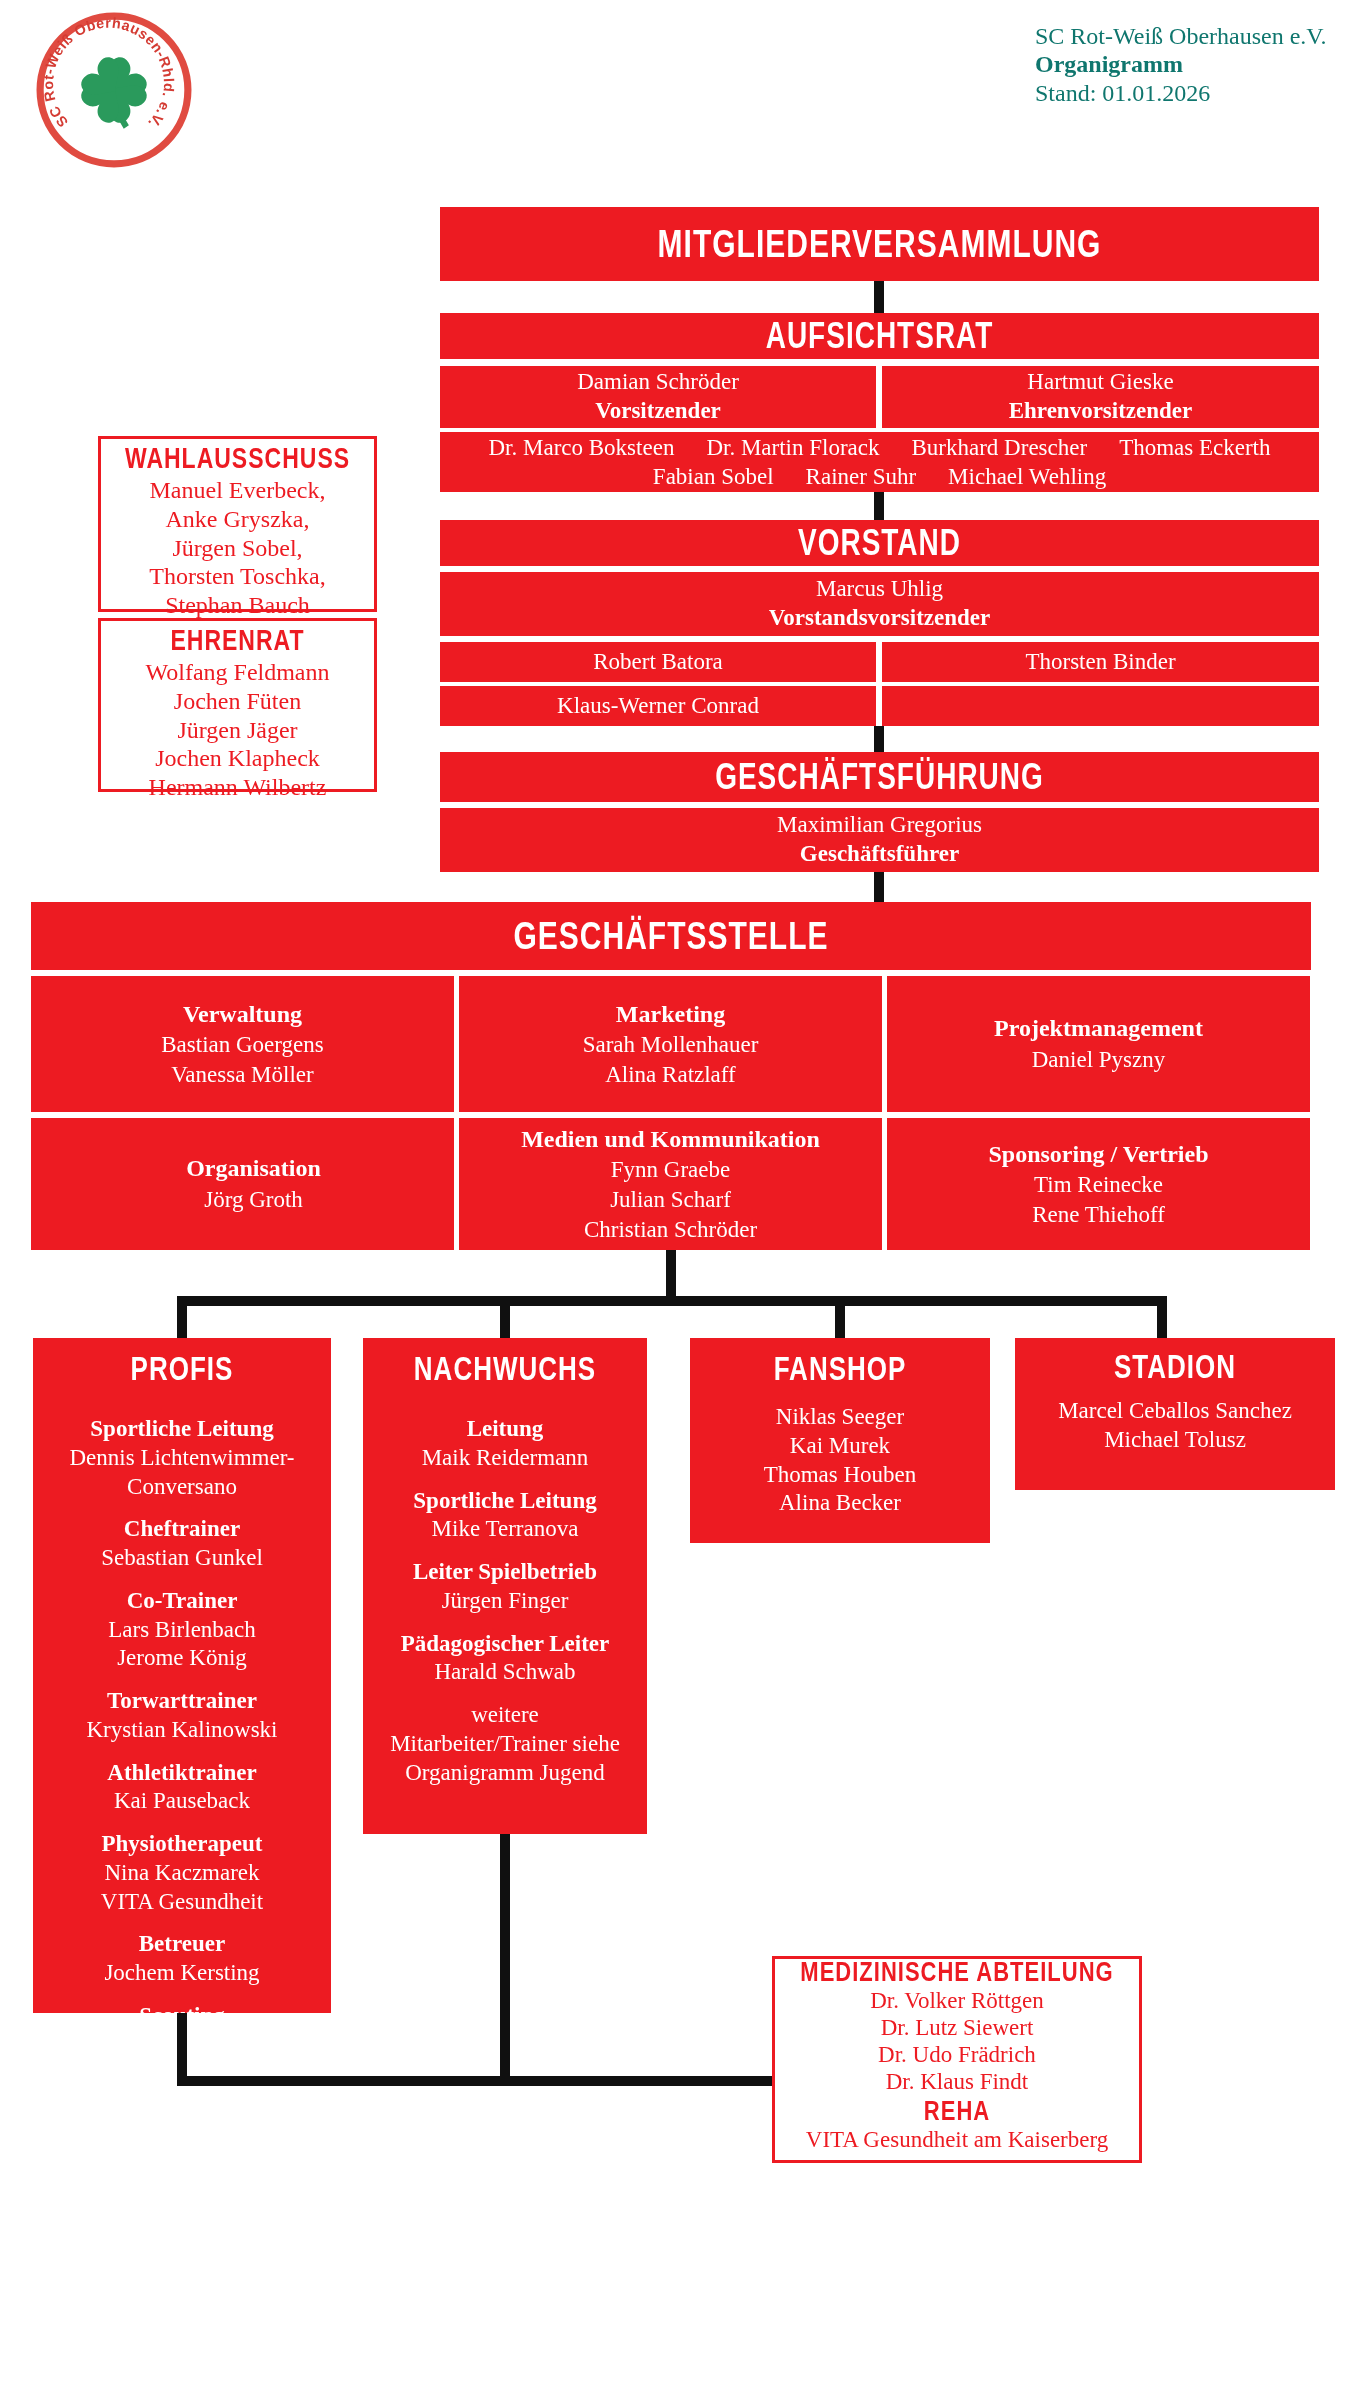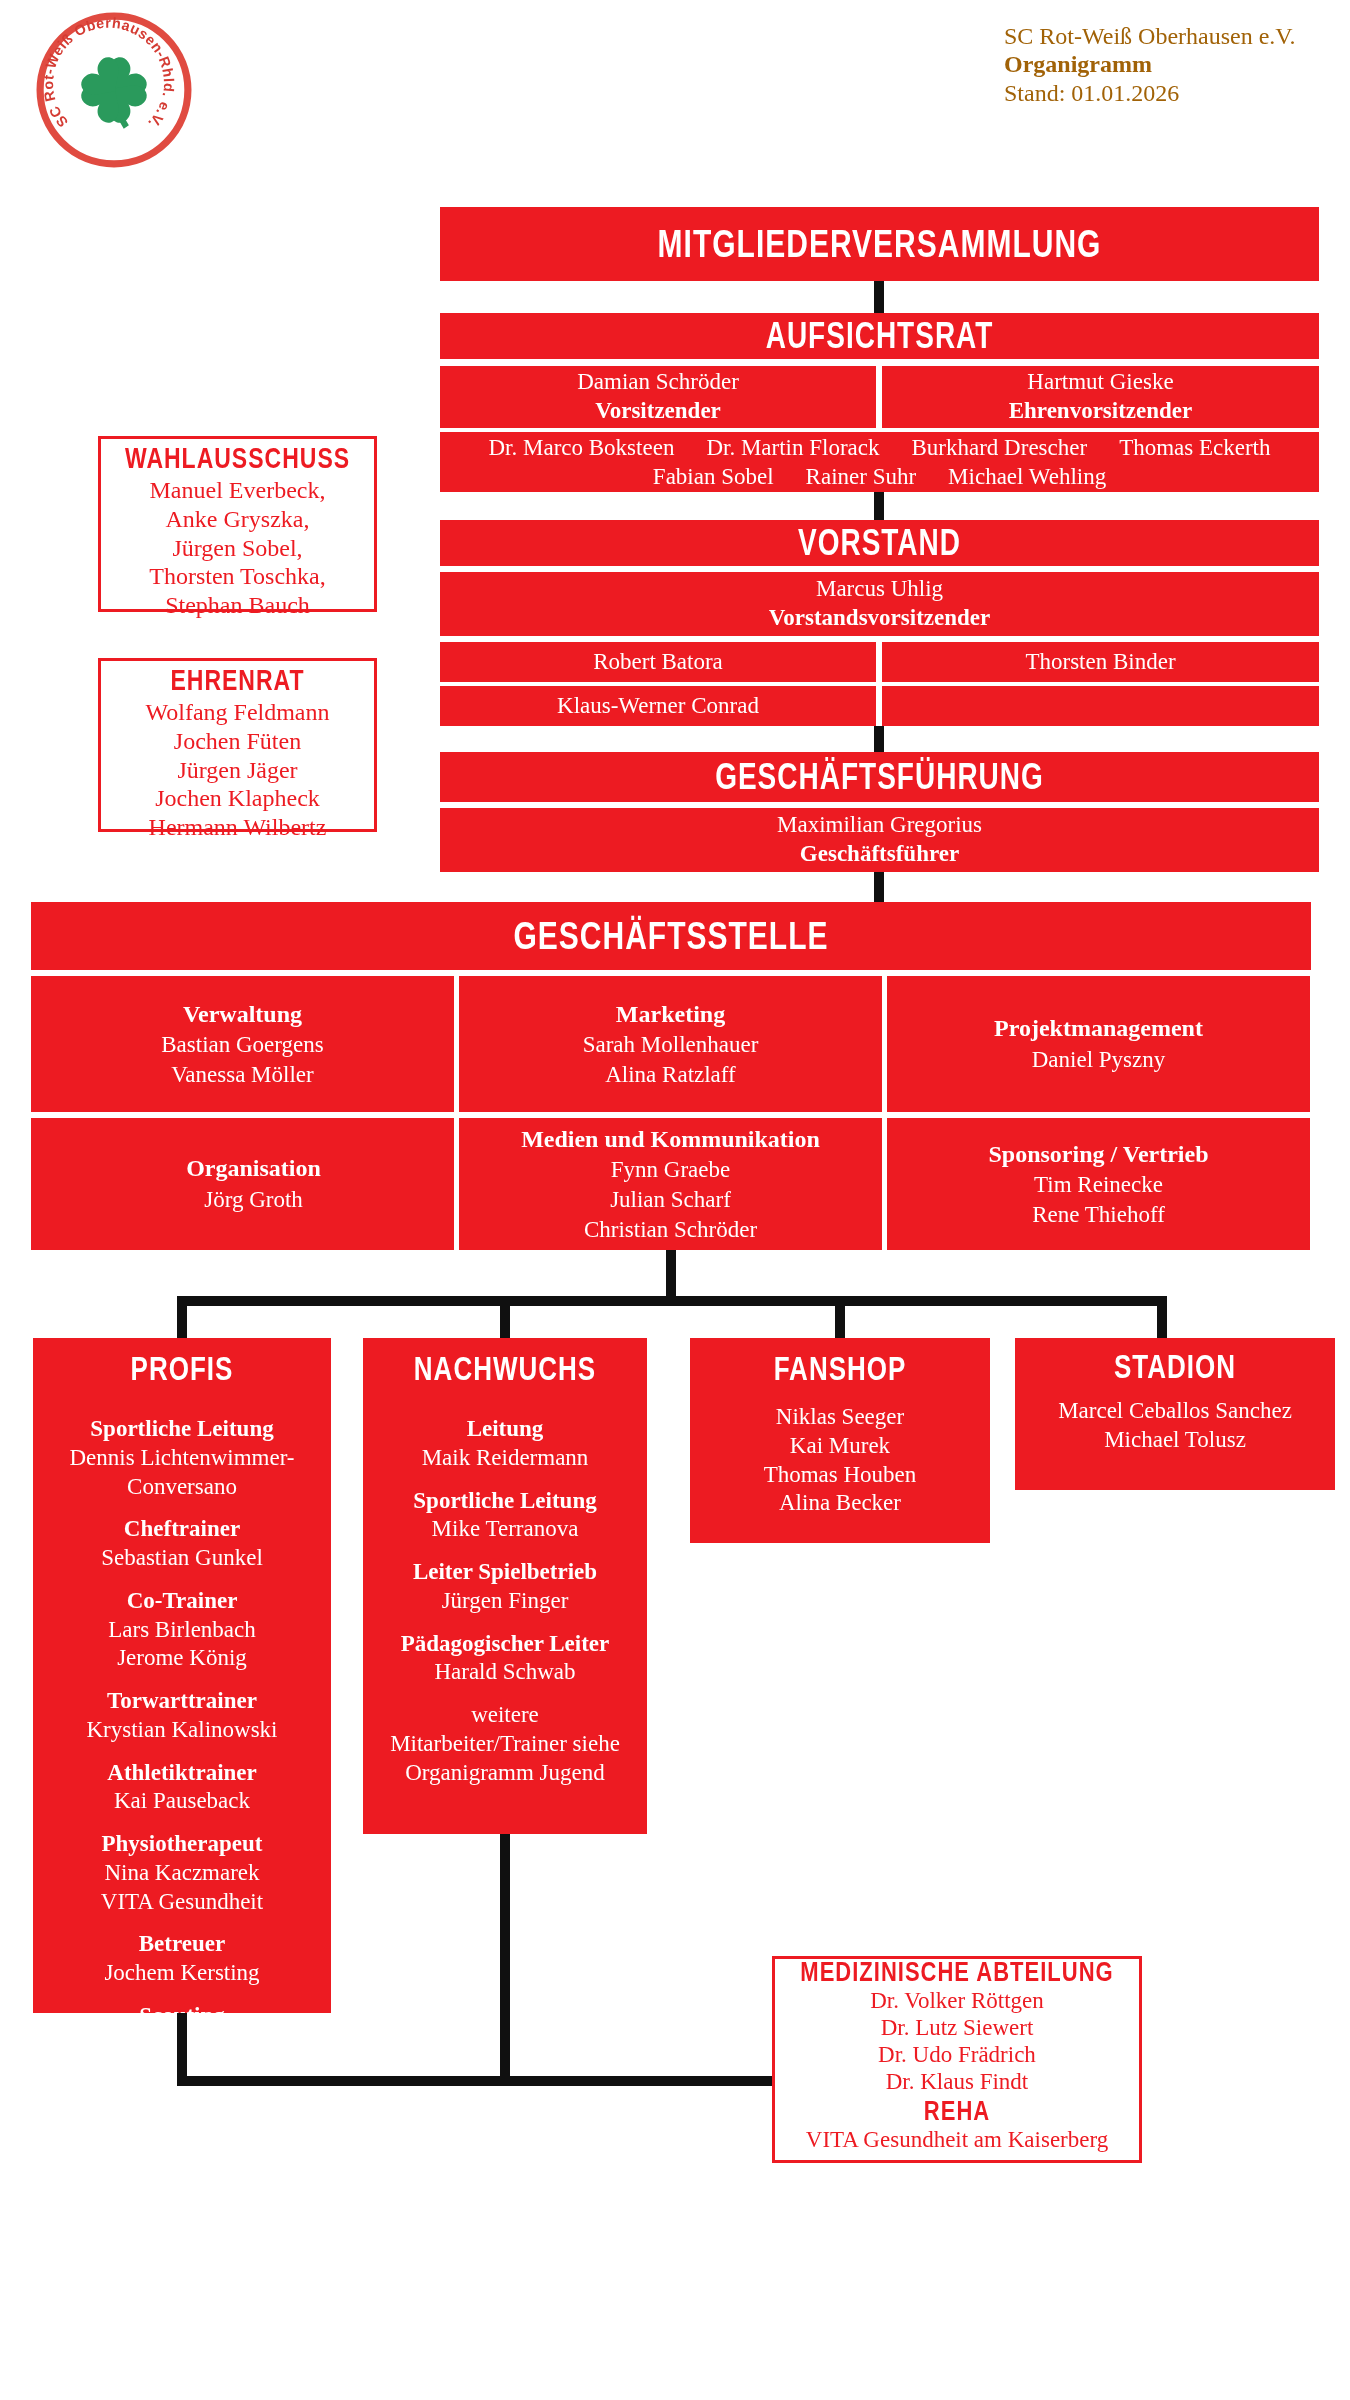--- a/index.html
+++ b/index.html
@@ -46,21 +46,21 @@
         <g fill="#2a9a5c">
           <path transform="rotate(45)" d="M0,2 C-6,-4 -16,-7 -20,-15 C-24,-24 -17,-31 -9,-29 C-4,-28 -1,-24 0,-20 C1,-24 4,-28 9,-29 C17,-31 24,-24 20,-15 C16,-7 6,-4 0,2 Z"></path>
           <path transform="rotate(135)" d="M0,2 C-6,-4 -16,-7 -20,-15 C-24,-24 -17,-31 -9,-29 C-4,-28 -1,-24 0,-20 C1,-24 4,-28 9,-29 C17,-31 24,-24 20,-15 C16,-7 6,-4 0,2 Z"></path>
           <path transform="rotate(225)" d="M0,2 C-6,-4 -16,-7 -20,-15 C-24,-24 -17,-31 -9,-29 C-4,-28 -1,-24 0,-20 C1,-24 4,-28 9,-29 C17,-31 24,-24 20,-15 C16,-7 6,-4 0,2 Z"></path>
           <path transform="rotate(315)" d="M0,2 C-6,-4 -16,-7 -20,-15 C-24,-24 -17,-31 -9,-29 C-4,-28 -1,-24 0,-20 C1,-24 4,-28 9,-29 C17,-31 24,-24 20,-15 C16,-7 6,-4 0,2 Z"></path>
         </g>
       </g>
     </svg>
   </div>
 
-  <div class="abs" style="left:1004px;top:22px;width:300px;color:#a16207;">
+  <div class="abs" style="left:1035px;top:22px;width:300px;color:#0f766e;">
     <div style="font-size:24px;line-height:1.18;">SC Rot-Weiß Oberhausen e.V.</div>
     <div style="font-size:24px;line-height:1.18;font-weight:bold;">Organigramm</div>
     <div style="font-size:24px;line-height:1.18;">Stand: 01.01.2026</div>
   </div>
 
   <div class="abs red" style="left:440px;top:207px;width:879px;height:74px;">
     <span class="disp t-main">MITGLIEDERVERSAMMLUNG</span>
   </div>
   <div class="conn" style="left:874px;top:281px;width:10px;height:32px;"></div>
 
@@ -92,21 +92,21 @@
 
   <div class="abs whitebox" style="left:98px;top:436px;width:279px;height:176px;padding-top:6px;">
     <span class="disp t-wbox">WAHLAUSSCHUSS</span>
     <div class="wbox-names prelines">Manuel Everbeck,
 Anke Gryszka,
 Jürgen Sobel,
 Thorsten Toschka,
 Stephan Bauch</div>
   </div>
 
-  <div class="abs whitebox" style="left:98px;top:658px;width:279px;height:174px;padding-top:6px;">
+  <div class="abs whitebox" style="left:98px;top:618px;width:279px;height:174px;padding-top:6px;">
     <span class="disp t-wbox">EHRENRAT</span>
     <div class="wbox-names prelines">Wolfang Feldmann
 Jochen Füten
 Jürgen Jäger
 Jochen Klapheck
 Hermann Wilbertz</div>
   </div>
 
   <div class="abs red" style="left:440px;top:520px;width:879px;height:46px;">
     <span class="disp t-main" style="font-size:28px;">VORSTAND</span>

